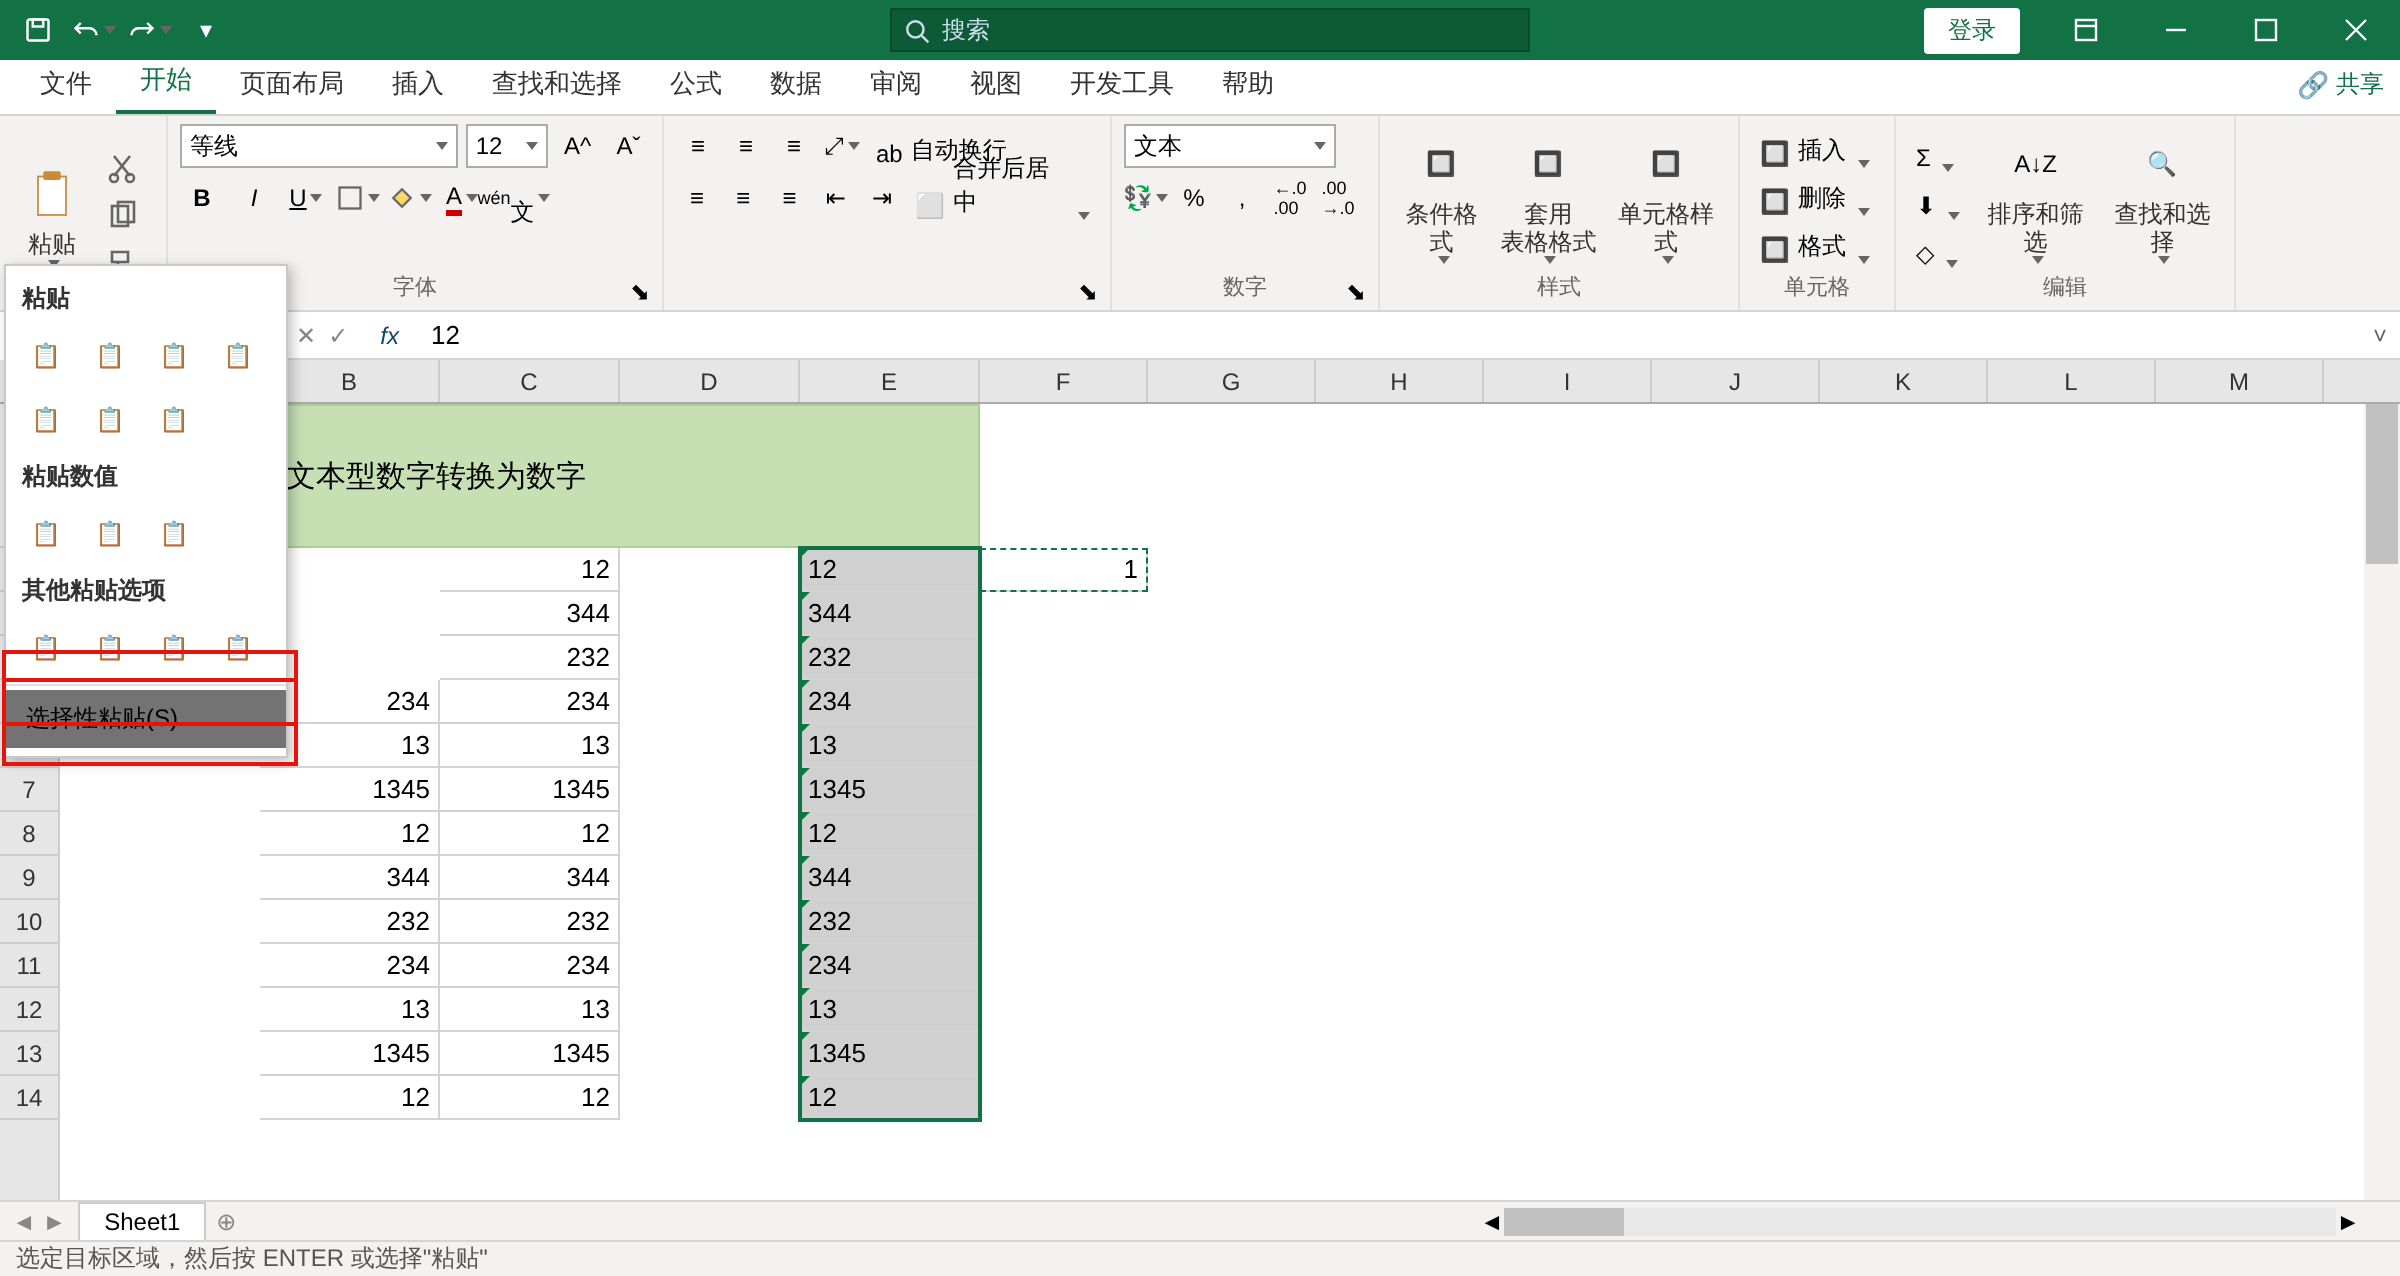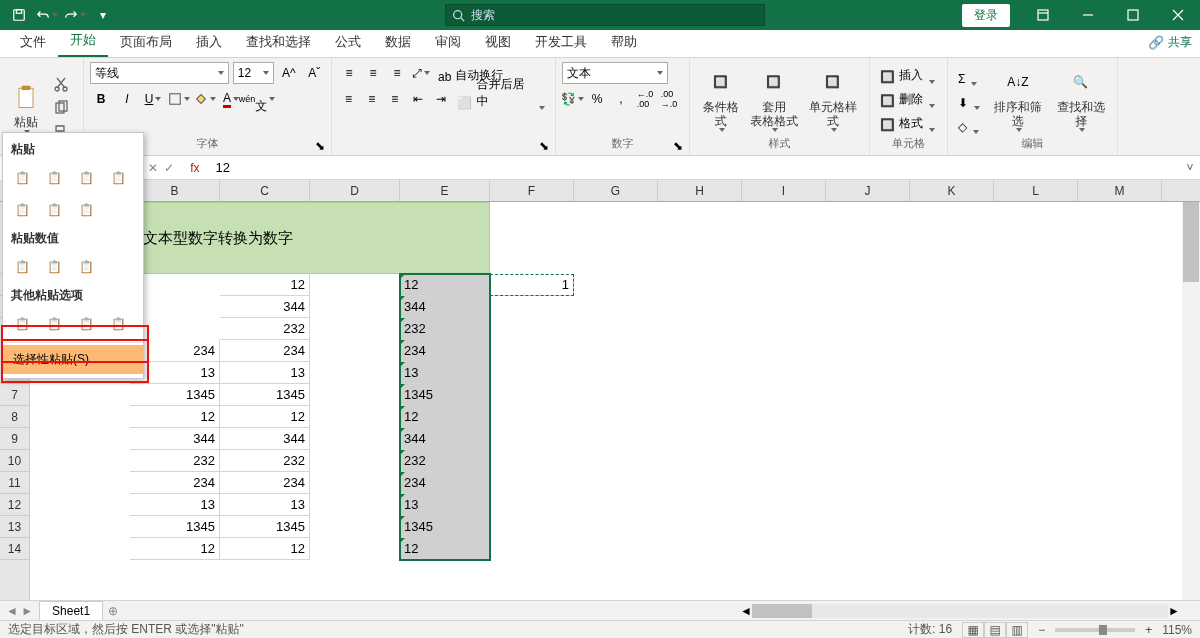--- a/index.html
+++ b/index.html
@@ -32,21 +32,21 @@
 .rcol{display:flex;flex-direction:column;gap:2px;justify-content:center}
 .rbtn-small{width:22px;height:22px;display:flex;align-items:center;justify-content:center;cursor:pointer}
 .rbtn-wide{height:22px;display:flex;align-items:flex-end;padding:0 4px;cursor:pointer;gap:4px}
 .font-combo{height:22px;border:1px solid #ababab;background:#fff;display:flex;align-items:center;padding:0 4px;cursor:pointer;font-size:12px}
 .dlg-launcher{position:absolute;right:2px;bottom:2px;width:14px;height:14px;cursor:pointer}
 .ribbon-collapse{position:absolute;right:6px;bottom:4px;cursor:pointer}
 
 .namebox-bar{height:24px;background:#fff;border-bottom:1px solid #d4d4d4;display:flex;align-items:center;margin-left:140px}
 .fx-btns{display:flex;gap:6px;padding:0 8px}
 .fx-btns span{color:#888;cursor:pointer}
-.fx-label{color:#b91c1c;padding:0 8px}
+.fx-label{font-style:italic;color:#0c4a6e;padding:0 8px}
 .formula-bar{flex:1;padding:0 8px;font-size:13px}
 .fb-expand{width:20px;text-align:center;color:#666;cursor:pointer}
 
 .grid-area{position:absolute;top:180px;left:0;right:0;bottom:38px;display:flex}
 .row-headers{width:30px;background:#e6e6e6;border-right:1px solid #ccc}
 .row-hdr{height:22px;border-bottom:1px solid #ccc;display:flex;align-items:center;justify-content:center;font-size:12px;color:#333}
 .row-hdr.first{height:22px;background:#e6e6e6;border-bottom:1px solid #aaa}
 .col-headers{height:22px;background:#e6e6e6;display:flex;border-bottom:1px solid #aaa}
 .col-hdr{border-right:1px solid #ccc;display:flex;align-items:center;justify-content:center;font-size:12px;color:#333}
 .cells{position:relative}
@@ -57,21 +57,21 @@
 .cell.textnum{background:#d0d0d0}
 .cell.textnum::before{content:"";position:absolute;top:0;left:0;border-top:5px solid #0a7a3a;border-right:5px solid transparent}
 .marque{position:absolute;border:1.5px dashed #127245;pointer-events:none;z-index:3}
 .grid-right{flex:1;overflow:hidden;position:relative}
 
 .paste-dropdown{position:absolute;left:2px;top:132px;width:142px;background:#fff;border:1px solid #c8c8c8;box-shadow:2px 2px 6px rgba(0,0,0,0.25);z-index:100;padding:4px 0}
 .paste-section-label{padding:4px 8px;font-size:12px;font-weight:bold;color:#333}
 .paste-icons{display:flex;flex-wrap:wrap;gap:4px;padding:2px 6px}
 .paste-icon{width:28px;height:28px;border:1px solid transparent;display:flex;align-items:center;justify-content:center;cursor:pointer}
 .paste-menu-item{padding:6px 10px;font-size:12px;cursor:pointer;display:flex;align-items:center}
-.paste-menu-item.hover{background:#fdba74}
+.paste-menu-item.hover{background:#737373}
 .paste-sep{height:1px;background:#e1e1e1;margin:2px 0}
 .redbox{position:absolute;border:2px solid #e8140c;pointer-events:none;z-index:101}
 
 .sheet-tabs{position:absolute;bottom:18px;left:0;right:0;height:20px;background:#f3f2f1;border-top:1px solid #d4d4d4;display:flex;align-items:center}
 .sheet-nav{display:flex;gap:2px;padding:0 6px;color:#888}
 .sheet-tab{padding:2px 12px;background:#fff;border:1px solid #ccc;border-bottom:none;font-size:12px;cursor:pointer}
 .sheet-add{width:20px;text-align:center;color:#888;cursor:pointer}
 .hscroll{position:absolute;right:20px;width:440px;height:16px;background:#f3f2f1;display:flex;align-items:center}
 .hscroll-track{flex:1;height:14px;background:#e8e8e8;position:relative}
 .hscroll-thumb{position:absolute;left:0;width:60px;height:14px;background:#c1c1c1}
@@ -476,29 +476,15 @@
       <span>►</span>
     </div>
 </div>
 
 <div class="vscroll">
     <div class="vscroll-thumb"></div>
   </div>
 
 <div class="statusbar">
   <div>选定目标区域，然后按 ENTER 或选择"粘贴"</div>
-  <div class="status-right">
-    <div><span>计数:</span> <span>16</span></div>
-    <div class="view-btns">
-      <div class="view-btn">▦</div>
-      <div class="view-btn">▤</div>
-      <div class="view-btn">▥</div>
-    </div>
-    <span>−</span>
-    <div class="zoom-slider">
-        <div class="zoom-thumb"></div>
-      </div>
-    <span>+</span>
-    <span>115%</span>
-  </div>
 </div>
 
 <div class="redbox" style="left: 1px; top: 339px; width: 148px; height: 24px;"></div>
 
 </body></html>

